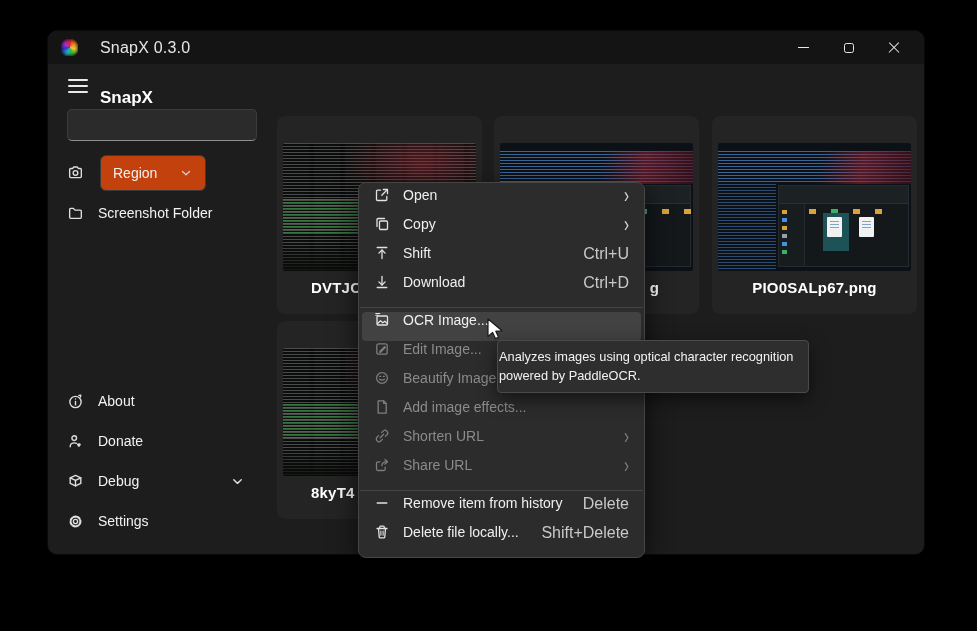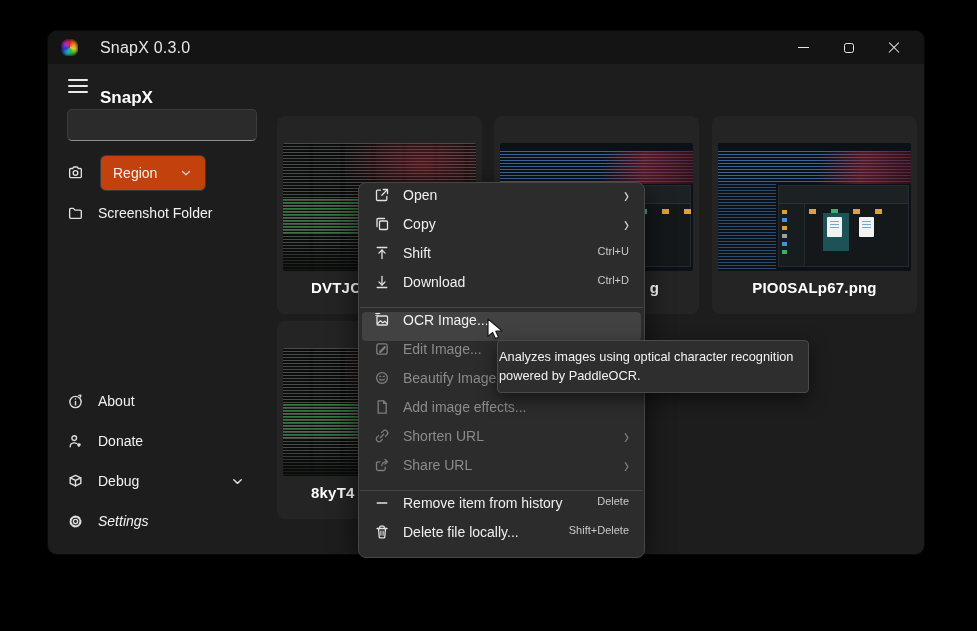--- a/index.html
+++ b/index.html
@@ -100,21 +100,21 @@
   
   .ctx-menu { position:absolute; left:358px; top:182px; width:287px; background:#2c2c2c;
     border:1px solid #464646; border-radius:8px; padding:4px 0; z-index:50;
     box-shadow:0 10px 28px rgba(0,0,0,.65); }
   .ctx-item { position:relative; height:29px; margin:0 3px; padding:0 12px; border-radius:4px;
     display:flex; align-items:flex-start; gap:13px; color:#efefef; font-size:14px; }
   .ctx-item .icon { color:#e2e2e2; width:16px; }
   .ctx-item.hl { background:#424242; }
   .ctx-item.disabled { color:#8b8b8b; } .ctx-item.disabled .icon { color:#7d7d7d; }
   .ctx-label { flex:1; white-space:nowrap; }
-  .ctx-shortcut { font-size:11px; color:#c9c9c9; }
+  .ctx-shortcut { font-size:16px; color:#c9c9c9; }
   .ctx-sub { color:#d6d6d6; font-size:15px; line-height:1; transform:scaleY(1.5); }
   .ctx-item.disabled .ctx-sub { color:#7d7d7d; }
   .ctx-sep { height:1px; background:#454545; margin:4px 1px; }
 
   
   .tooltip { position:absolute; left:497px; top:340px; width:312px; background:#2e2e2e;
     border:1px solid #4a4a4a; border-radius:4px; padding:7px 1px; z-index:60;
     color:#f2f2f2; font-size:12.8px; line-height:1.45; box-shadow:0 6px 18px rgba(0,0,0,.55); }
 
   
@@ -206,21 +206,21 @@
       </svg>
     </span>
     <span>Debug</span>
     <span class="icon debug-chevron">
       <svg width="15" height="15" viewBox="0 0 16 16" fill="none" stroke="currentColor" stroke-width="1.5" stroke-linecap="round" stroke-linejoin="round">
           <path d="M4 6.2 L8 10 L12 6.2"></path>
         </svg>
     </span>
   </div>
 
-  <div class="side-row" style="top:473px;font-style:italic;">
+  <div class="side-row" style="top:473px;">
     <span class="icon">
       <svg width="17" height="17" viewBox="0 0 16 16" fill="none" stroke="currentColor" stroke-linecap="round">
         <circle cx="8" cy="8" r="2" stroke-width="1.3"></circle>
         <circle cx="8" cy="8" r="4.6" stroke-width="2" stroke-dasharray="2.3 1.55"></circle>
       </svg>
     </span>
     <span>Settings</span>
   </div>
 
   <div class="card" style="left:229px; top:85px;">

